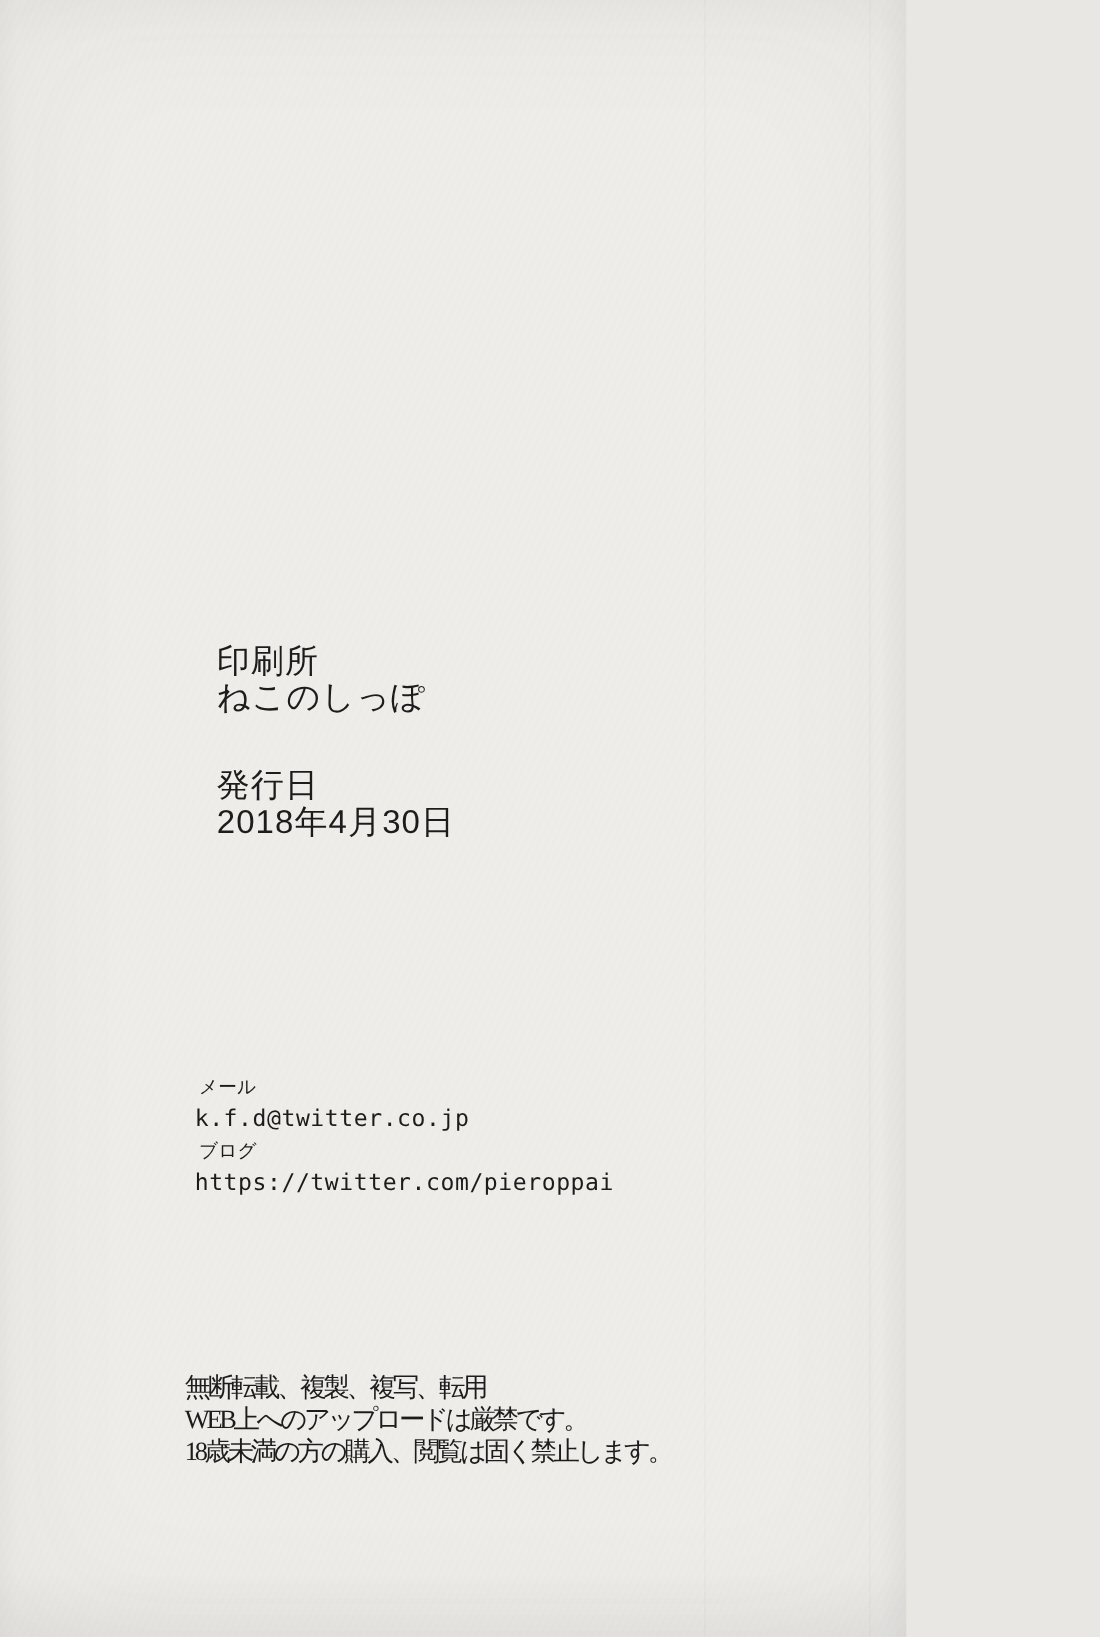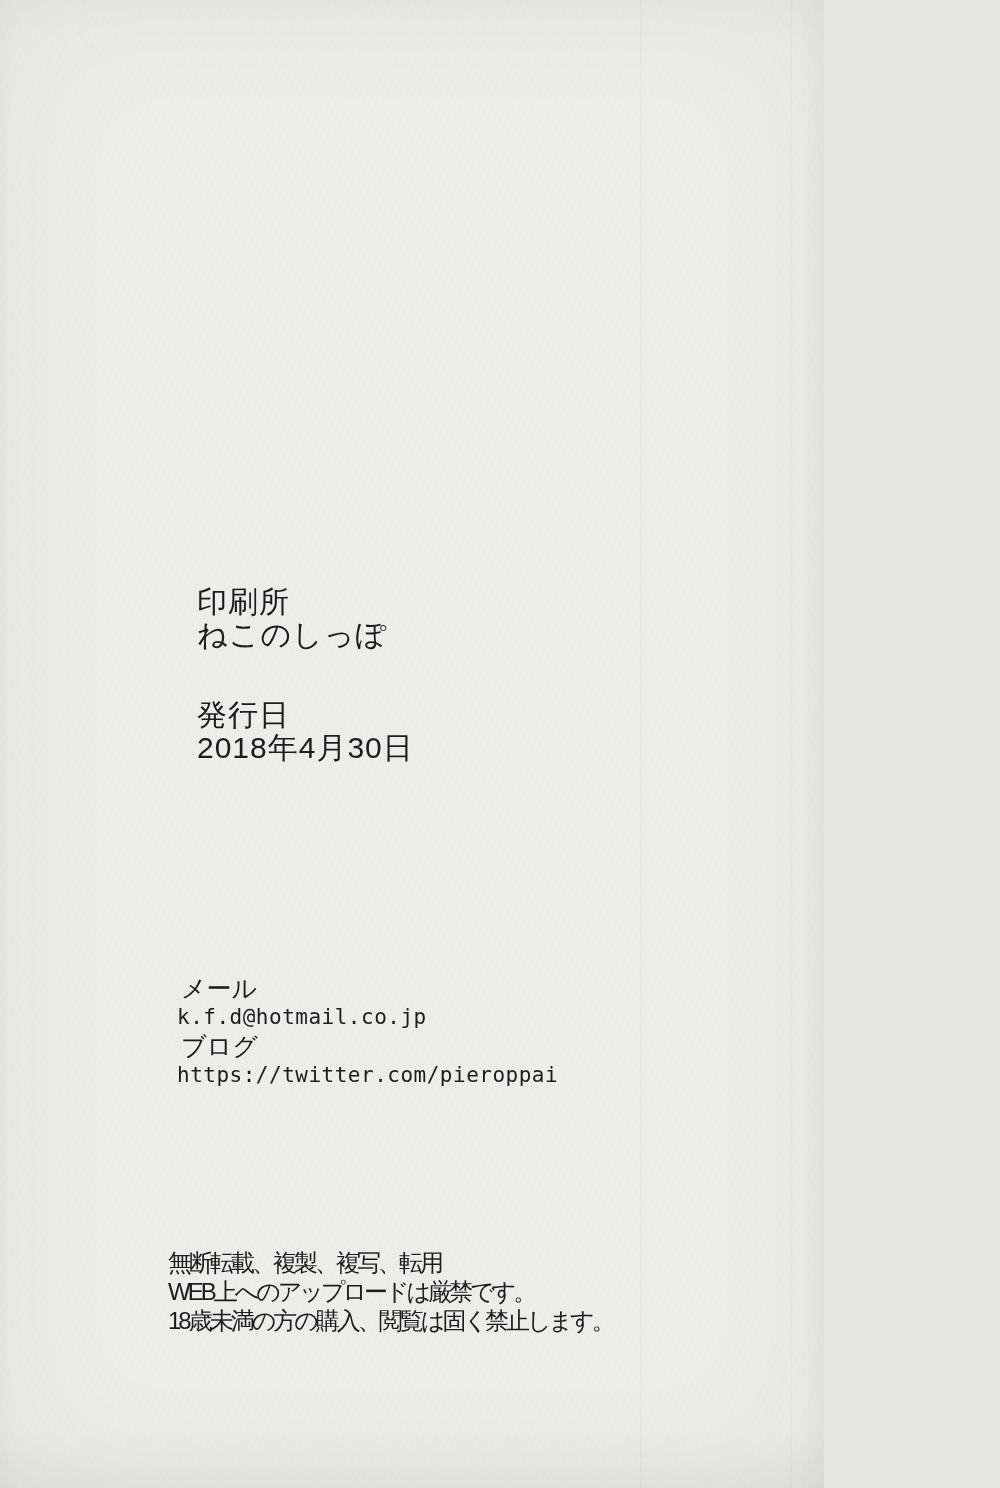--- a/index.html
+++ b/index.html
@@ -38,21 +38,21 @@
     position: absolute;
     white-space: nowrap;
   }
   .jp-lg {
     font-size: 30px;
     line-height: 33px;
     letter-spacing: 1px;
     font-weight: 500;
   }
   .jp-md {
-    font-size: 25px;
+    font-size: 17px;
     line-height: 29px;
     letter-spacing: 0px;
     font-weight: 500;
   }
   .mono-line {
     font-family: "DejaVu Sans Mono", monospace;
     font-size: 21px;
     line-height: 29px;
     letter-spacing: 0.5px;
     margin-left: -4px;
@@ -71,20 +71,21 @@
   .block-printer   { left: 197px; top: 585px; }
   .block-date      { left: 197px; top: 686px; margin-top: 12px; }
   .block-publisher { left: 197px; top: 784px; }
   .block-contact   { left: 181px; top: 974px; }
   .block-notice    { left: 168px; top: 1248px; }
   .notice-line {
     font-size: 24px;
     line-height: 29px;
     letter-spacing: -3px;
     font-weight: 500;
+    font-family: Liberation Serif, serif;
   }
 </style>
 </head>
 <body>
 
 <div class="page">
 
   <div class="scan-streak streak-a"></div>
   <div class="scan-streak streak-b"></div>
 
@@ -94,21 +95,21 @@
   </section>
 
   <section class="block block-date">
     <div class="jp-lg">発行日</div>
     <div class="jp-lg">2018年4月30日</div>
   </section>
 
 
   <section class="block block-contact">
     <div class="jp-md">メール</div>
-    <div class="mono-line">k.f.d@hotmail.co.jp</div>
+    <div class="mono-line">k.f.d@twitter.co.jp</div>
     <div class="jp-md">ブログ</div>
     <div class="mono-line">https://twitter.com/pieroppai</div>
   </section>
 
   <section class="block block-notice">
     <div class="notice-line">無断転載、複製、複写、転用</div>
     <div class="notice-line">WEB上へのアップロードは厳禁です。</div>
     <div class="notice-line">18歳未満の方の購入、閲覧は固く禁止します。</div>
   </section>
 

